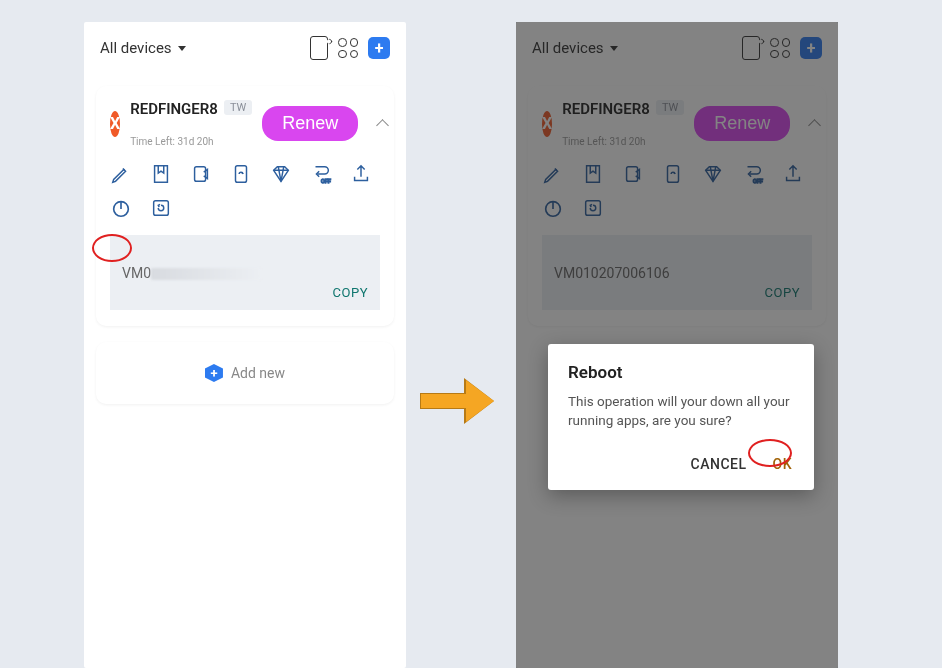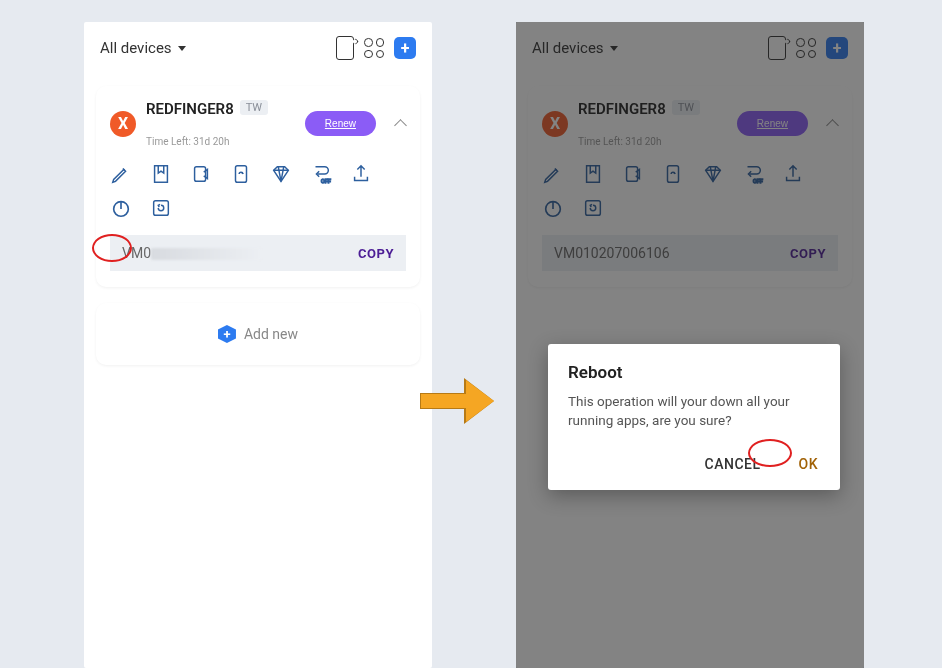--- a/index.html
+++ b/index.html
@@ -6,21 +6,21 @@
   body {
     background: #e6eaf0;
     font-family: -apple-system, BlinkMacSystemFont, "Segoe UI", Roboto, Arial, sans-serif;
     width: 942px;
     height: 668px;
     position: relative;
     overflow: hidden;
   }
   .phone {
     position: absolute;
-    width: 348px;
+    width: 322px;
     background: #fff;
     top: 22px;
     bottom: 0;
     border-radius: 2px;
   }
   .phone-left { left: 84px; }
   .phone-right { left: 516px; }
   .phone-right .dim {
     position: absolute;
     inset: 0;
@@ -124,28 +124,27 @@
   .title-text { font-size: 15px; font-weight: 600; color: #222; }
   .badge {
     background: #eceff3;
     color: #8a8f99;
     font-size: 11px;
     padding: 1px 6px;
     border-radius: 3px;
   }
   .subtitle { font-size: 10px; color: #999; margin-top: 18px; }
   .renew-btn {
-    background: #8b5cf6;
+    background: #d946ef;
     color: #fff;
     border: none;
     border-radius: 16px;
     padding: 7px 20px;
-    font-size: 10px;
+    font-size: 18px;
     cursor: pointer;
-    text-decoration: underline;
   }
   .chevron {
     width: 12px; height: 12px;
     margin-left: 8px;
     position: relative;
   }
   .chevron::before {
     content: '';
     position: absolute;
     width: 8px; height: 8px;
@@ -178,25 +177,26 @@
     margin-top: 16px;
     background: #eceff3;
     border-radius: 0;
     display: flex;
     align-items: center;
     justify-content: space-between;
     padding: 10px 12px;
   }
   .vm-text { font-size: 14px; color: #666; }
   .copy-btn {
-    color: #4c1d95;
+    color: #0f766e;
     font-size: 13px;
-    font-weight: 700;
+    font-weight: 400;
     letter-spacing: 0.5px;
     cursor: pointer;
+    margin-top: 40px;
   }
   .addnew-card {
     margin: 16px 12px 0 12px;
     background: #fff;
     border-radius: 10px;
     box-shadow: 0 1px 3px rgba(0,0,0,0.06);
     padding: 22px;
     display: flex;
     align-items: center;
     justify-content: center;
@@ -271,21 +271,21 @@
   }
   .dialog-msg {
     font-size: 13.5px;
     color: #555;
     line-height: 1.4;
     margin-bottom: 22px;
   }
   .dialog-actions {
     display: flex;
     justify-content: flex-end;
-    gap: 36px;
+    gap: 24px;
     align-items: center;
   }
   .dialog-cancel {
     font-size: 14px;
     color: #333;
     font-weight: 500;
     letter-spacing: 0.5px;
     cursor: pointer;
   }
   .dialog-ok {

